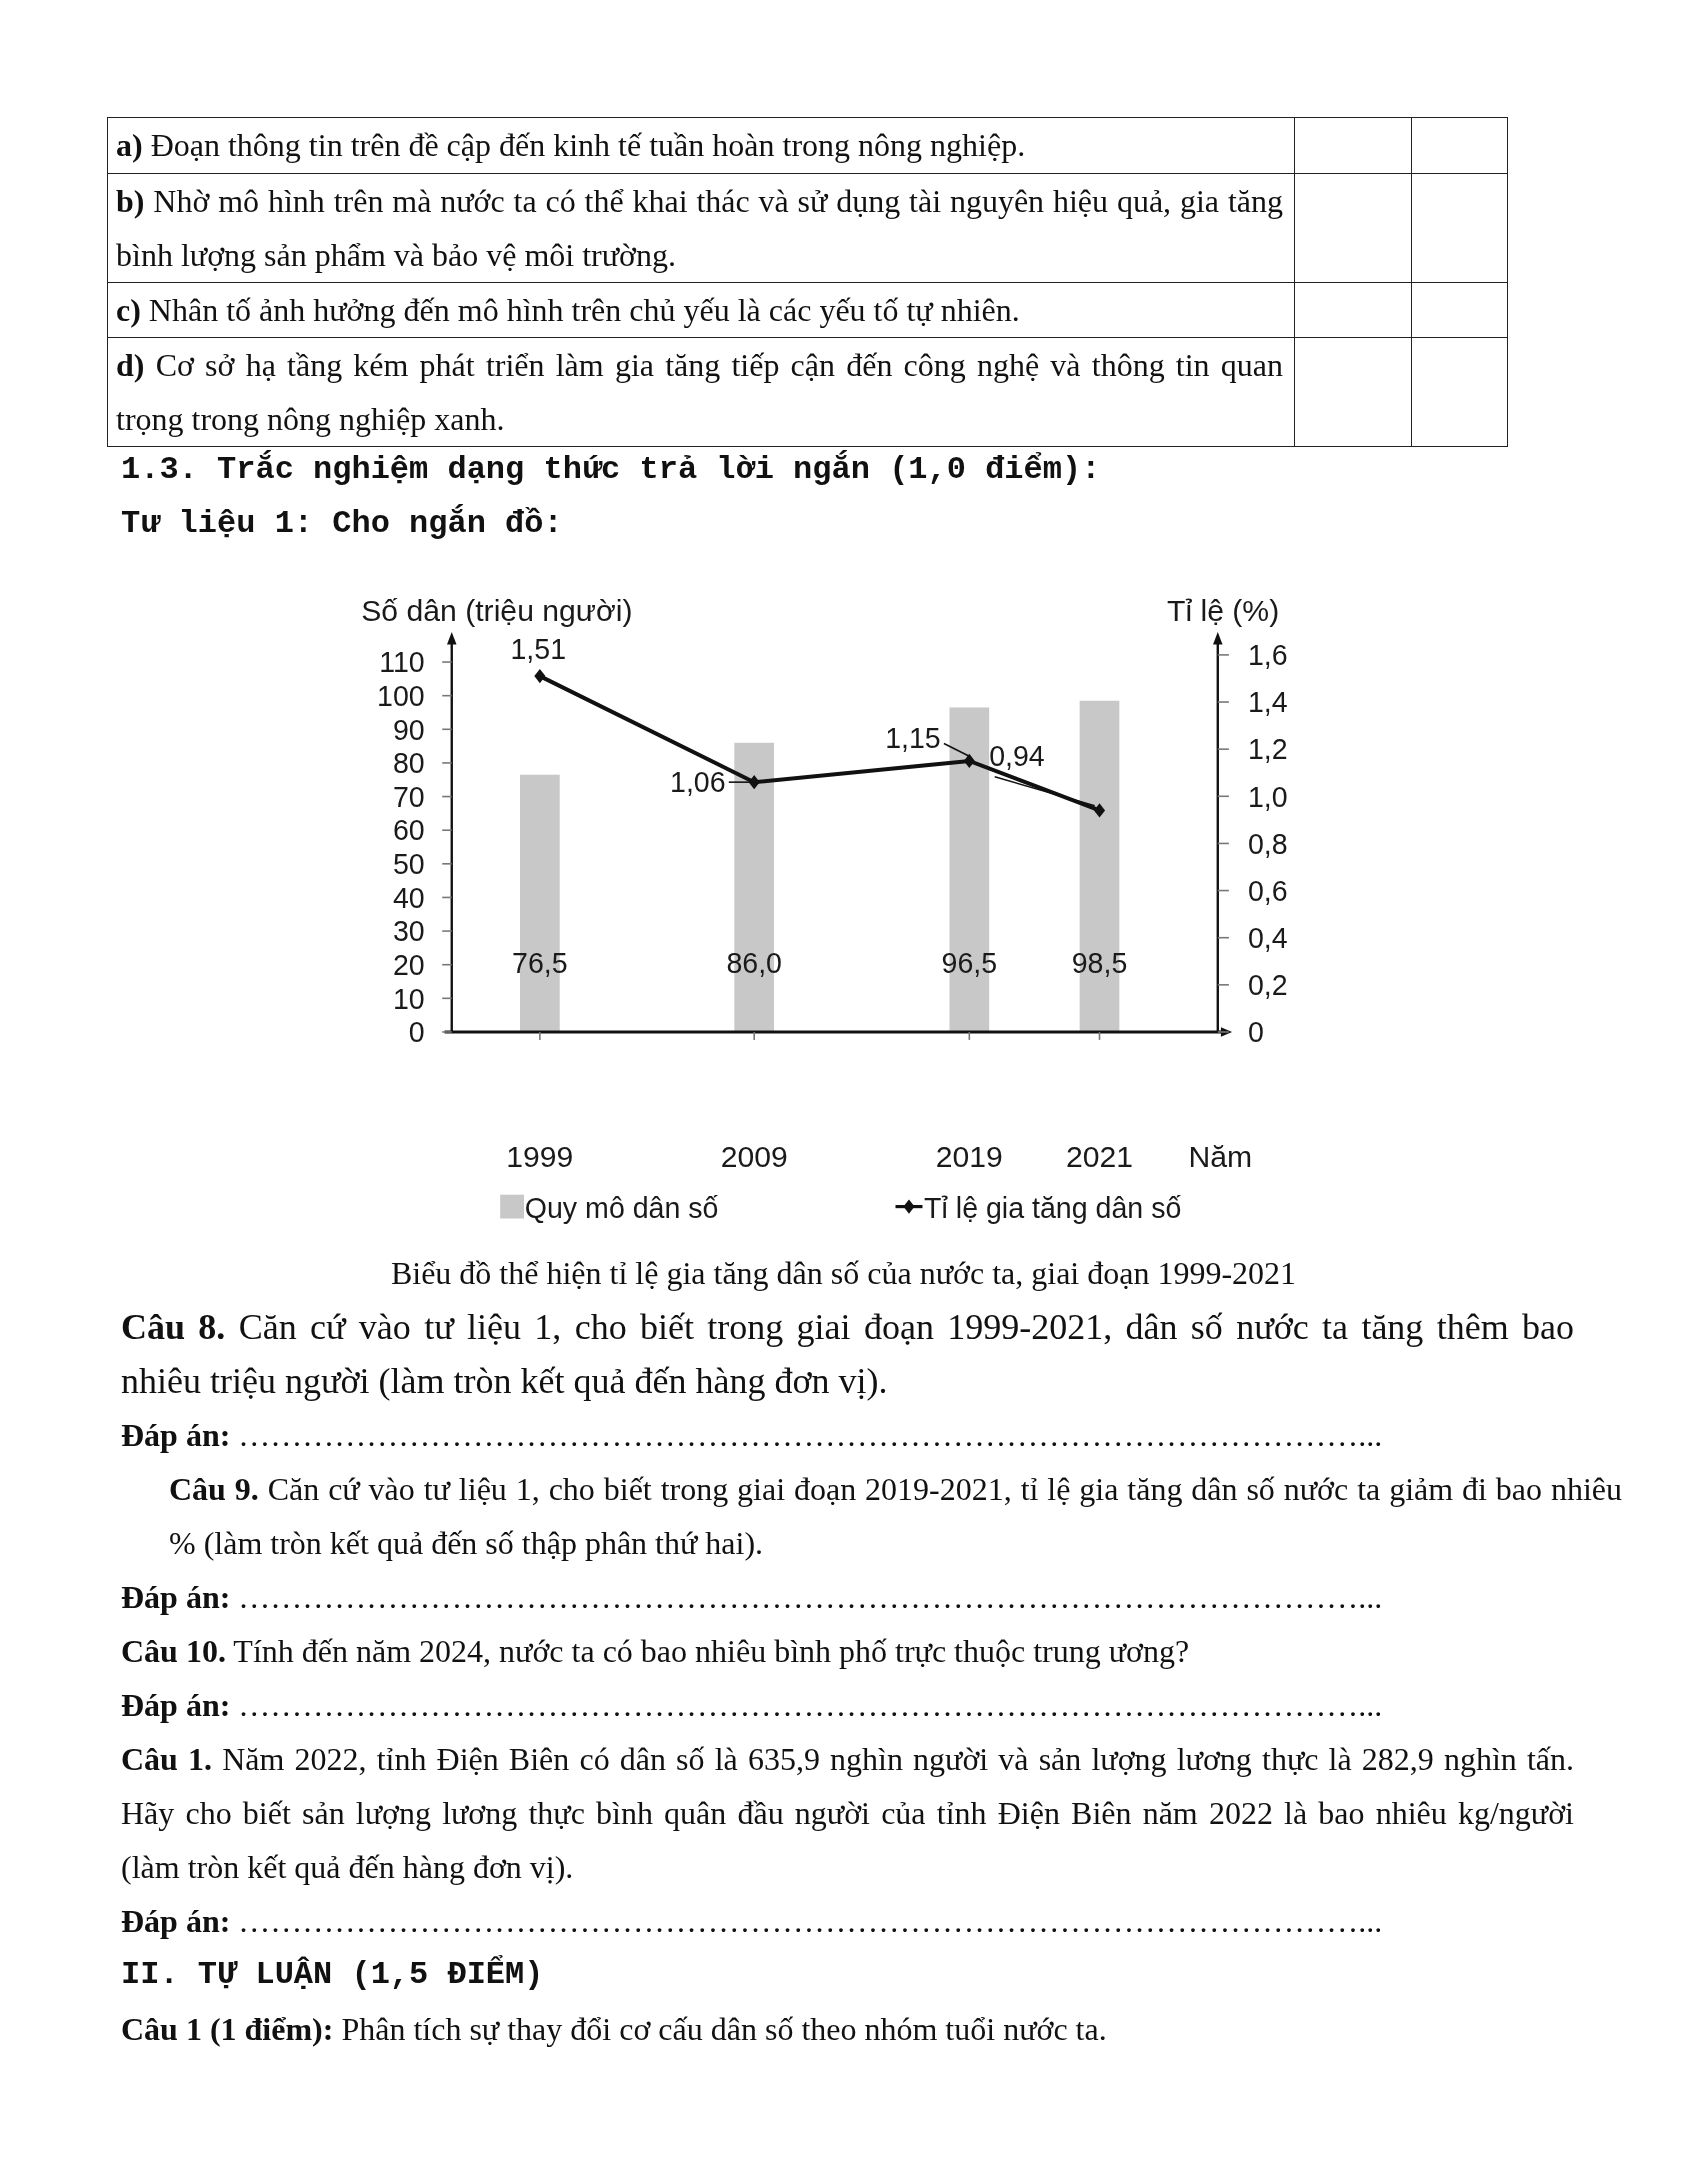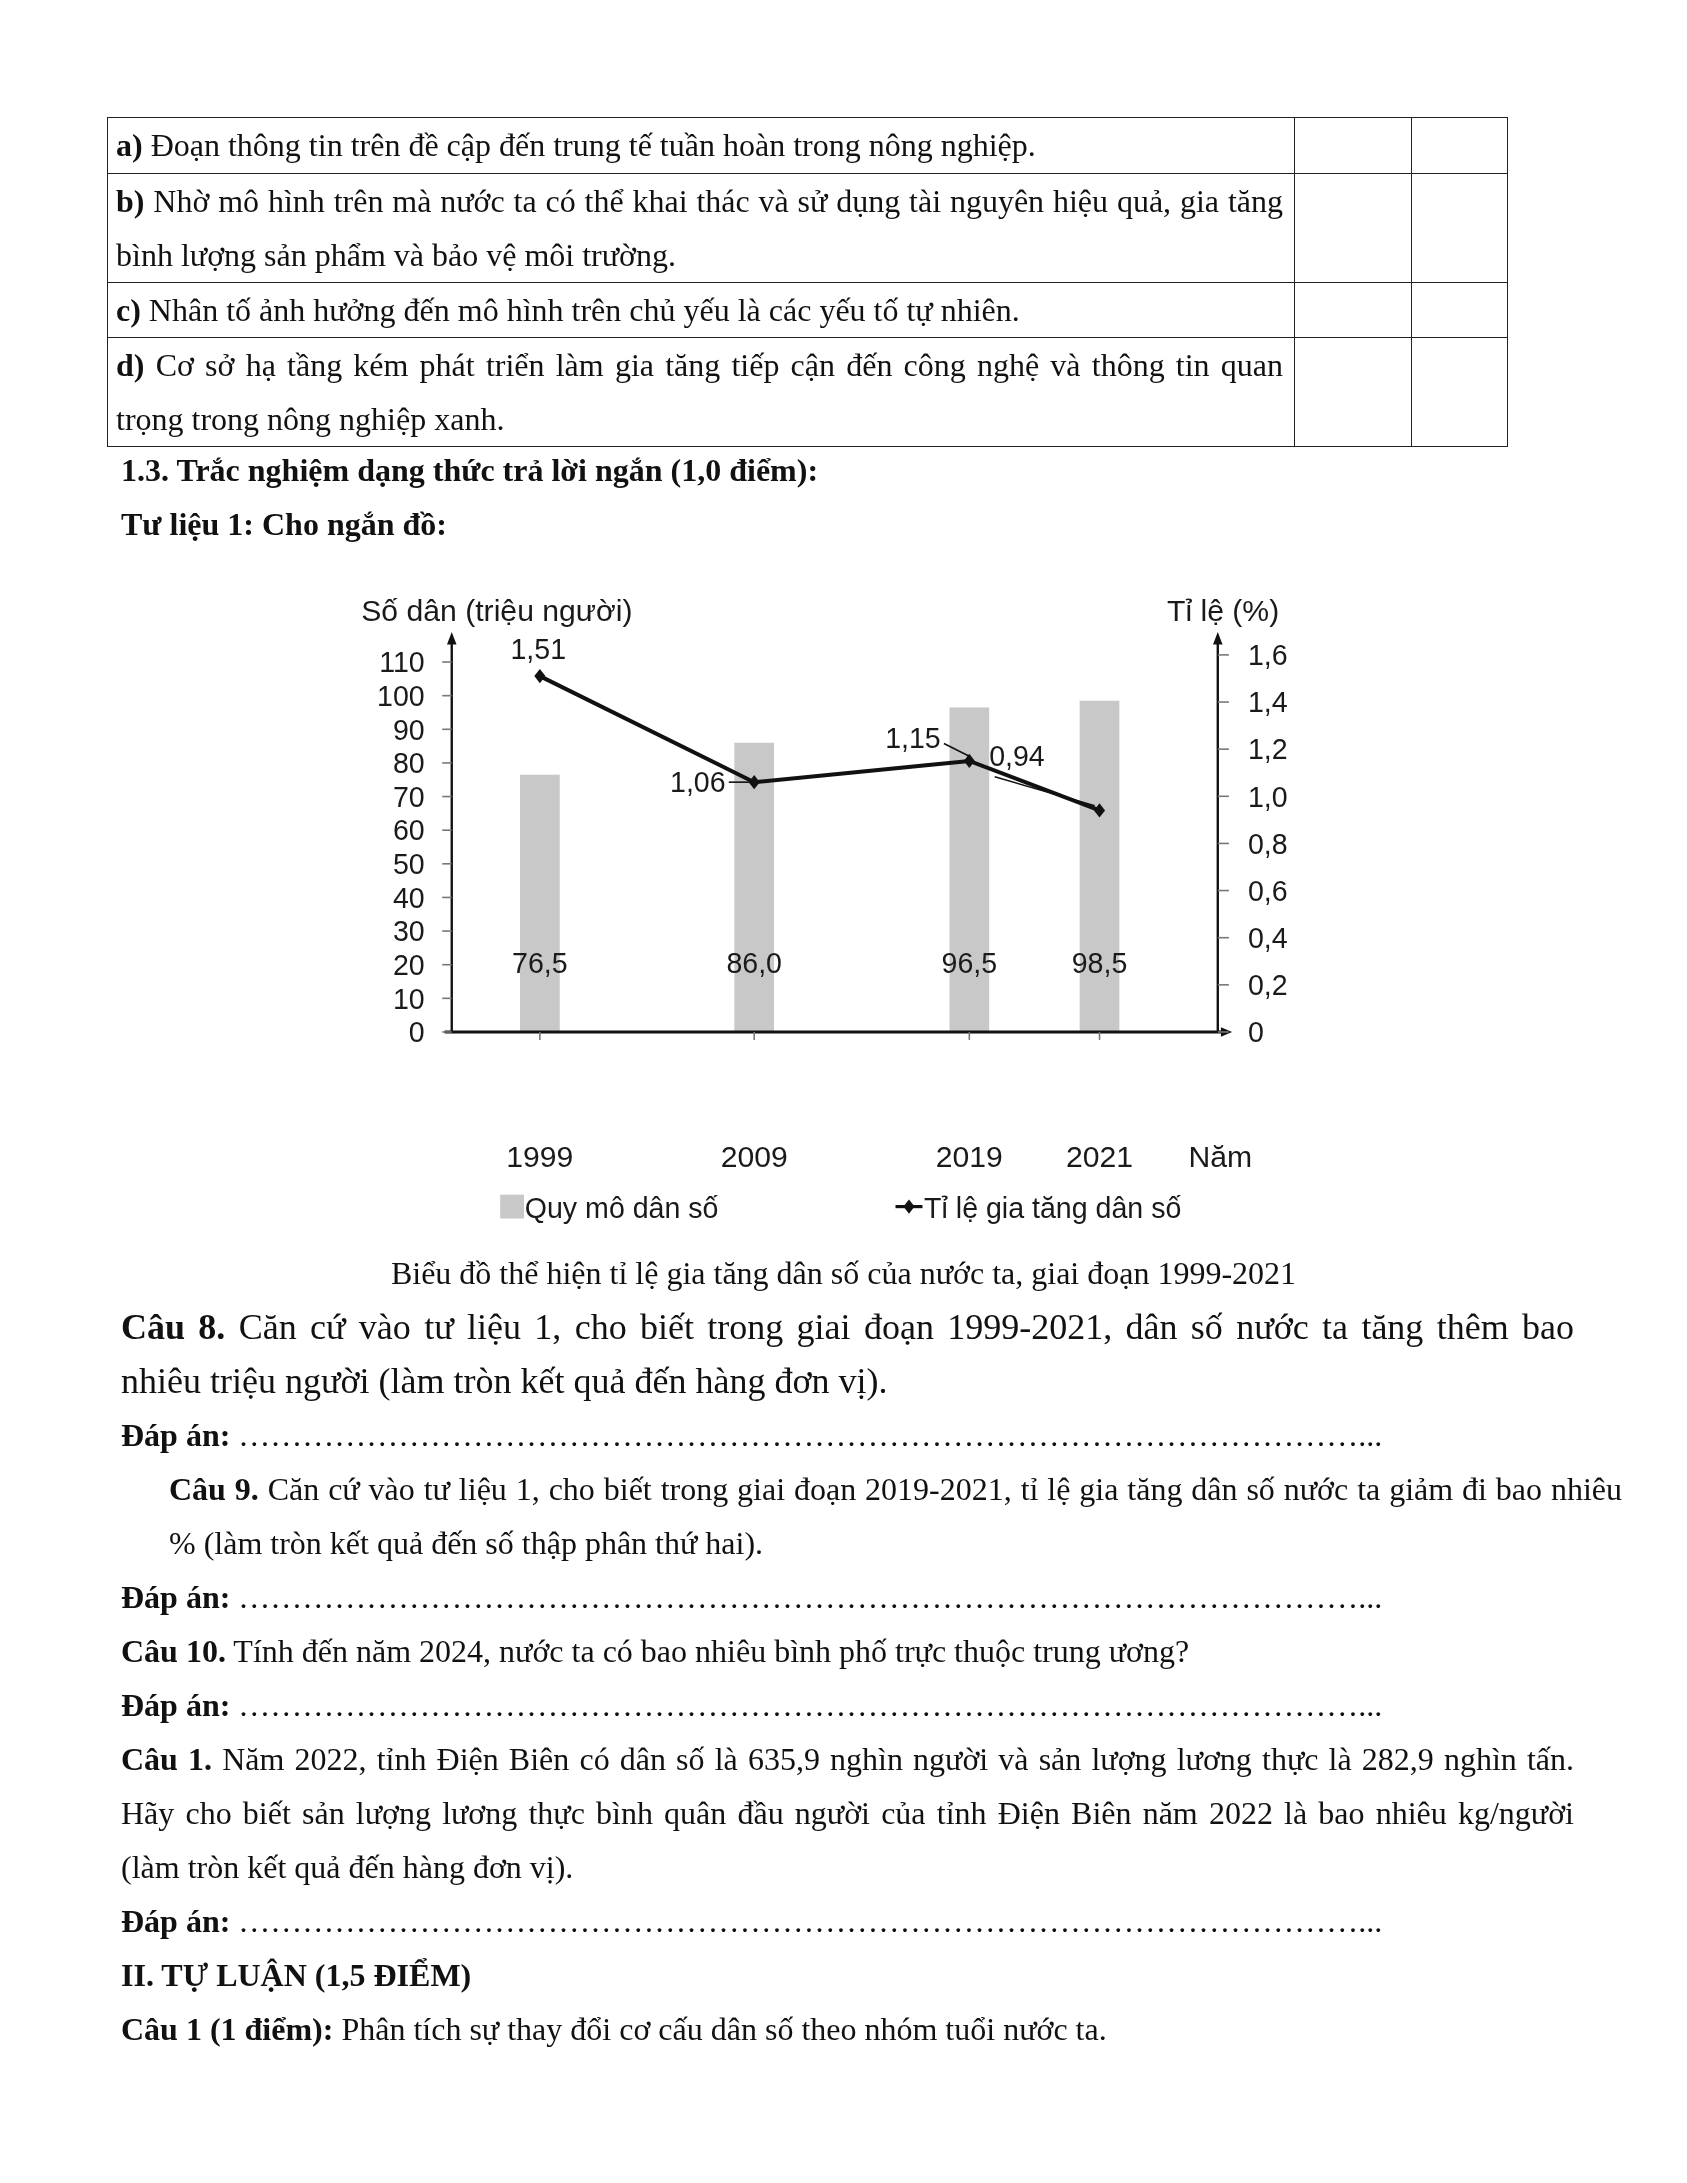--- a/index.html
+++ b/index.html
@@ -1,20 +1,20 @@
 <!DOCTYPE html>
 <html style="font-size:12.7px"><head>
 <meta charset="utf-8">
 <style>
   html, body { margin: 0; padding: 0; background: #ffffff; }
   body { width: 1687px; height: 2183px; position: relative; overflow: hidden;
          font-family: "Liberation Serif", serif; color: #111; }
   .abs { position: absolute; }
   .txt { font-size: 32px; line-height: 54px; white-space: nowrap; }
-  .b { font-weight: bold; }
+  .b { font-weight: bold; font-family: Liberation Mono, monospace; }
 
   
   table.tf { position: absolute; left: 107px; top: 117px; width: 1401px;
              border-collapse: collapse; }
   table.tf td { border: 1.6px solid #222; vertical-align: top; padding: 0; }
   table.tf td.stmt { width: 1167px; padding: 0 11px 0 8px; font-size: 32px;
                      line-height: 54px; text-align: justify; text-align-last: left; }
   table.tf td.box { width: 116px; }
   table.tf td.box2 { width: 95px; }
 
@@ -23,21 +23,21 @@
   #chart text { font-family: "Liberation Sans", sans-serif; fill: #1a1a1a; }
 
   .dots { font-size: 32px; line-height: 54px; }
 </style>
 </head>
 <body>
 
 <table class="tf">
   <tbody>
       <tr style="height:56px">
-    <td class="stmt"><b>a)</b><span> Đoạn thông tin trên đề cập đến trung tế tuần hoàn trong nông nghiệp.</span></td>
+    <td class="stmt"><b>a)</b><span> Đoạn thông tin trên đề cập đến kinh tế tuần hoàn trong nông nghiệp.</span></td>
     <td class="box"></td>
     <td class="box2"></td>
   </tr>
   <tr style="height:109px">
     <td class="stmt"><b>b)</b><span> Nhờ mô hình trên mà nước ta có thể khai thác và sử dụng tài nguyên hiệu quả, gia tăng bình lượng sản phẩm và bảo vệ môi trường.</span></td>
     <td class="box"></td>
     <td class="box2"></td>
   </tr>
   <tr style="height:55px">
     <td class="stmt"><b>c)</b><span> Nhân tố ảnh hưởng đến mô hình trên chủ yếu là các yếu tố tự nhiên.</span></td>

